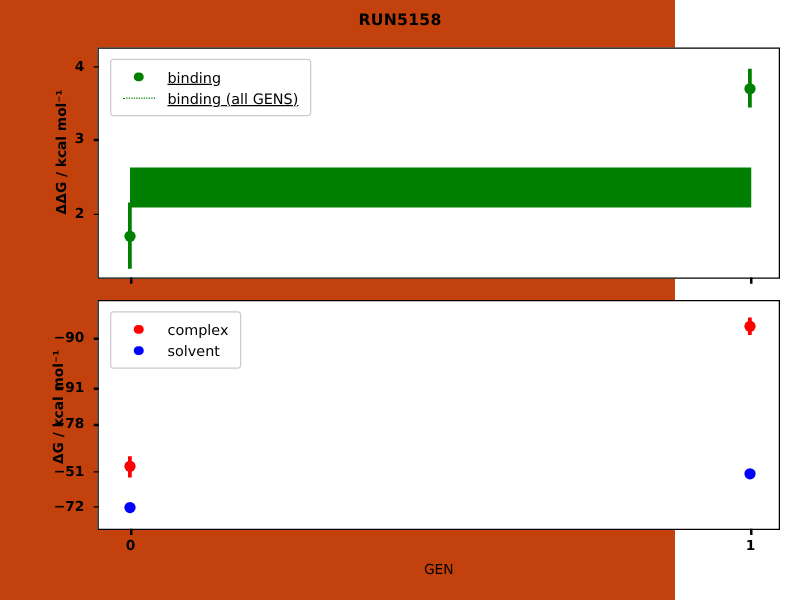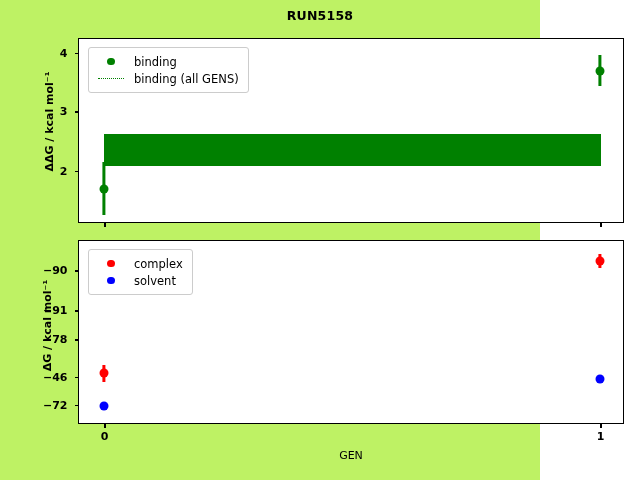--- a/index.html
+++ b/index.html
@@ -12,21 +12,21 @@
     height: 480px;
     position: relative;
     font-family: "DejaVu Sans", sans-serif;
     overflow: hidden;
   }
   #figure {
     position: absolute;
     left: 0; top: 0;
     width: 540px;
     height: 480px;
-    background: #bef264;
+    background: #c2410c;
   }
   .fig-title {
     position: absolute;
     left: 0;
     top: 8px;
     width: 640px;
     text-align: center;
     font-size: 12.5px;
     font-weight: bold;
     color: #000000;
@@ -157,21 +157,21 @@
 
   
   .legend {
     position: absolute;
     box-sizing: border-box;
     background: #ffffff;
     border: 1px solid #cccccc;
     border-radius: 3px;
     padding: 5px 9px 5px 7px;
   }
-  #legend-top  { left: 9px; top: 8px; }
+  #legend-top  { left: 9px; top: 8px; text-decoration: underline; }
   #legend-bottom { left: 9px; top: 8px; }
   .legend-row {
     display: flex;
     align-items: center;
     height: 17px;
   }
   .legend-key {
     width: 30px;
     display: flex;
     align-items: center;
@@ -256,21 +256,21 @@
     <div class="ytick" style="top:29px;">
       <span class="yticklabel">−90</span>
     </div>
     <div class="ytick" style="top:69px;">
       <span class="yticklabel">−91</span>
     </div>
     <div class="ytick" style="top:98px;">
       <span class="yticklabel">−78</span>
     </div>
     <div class="ytick" style="top:135.5px;">
-      <span class="yticklabel">−46</span>
+      <span class="yticklabel">−51</span>
     </div>
     <div class="ytick" style="top:163.5px;">
       <span class="yticklabel">−72</span>
     </div>
 
     <div class="xtick" style="left:25px;"></div>
     <span class="xticklabel" style="left:25.5px;">0</span>
     <div class="xtick" style="left:521px;"></div>
     <span class="xticklabel" style="left:521.5px;">1</span>
 

